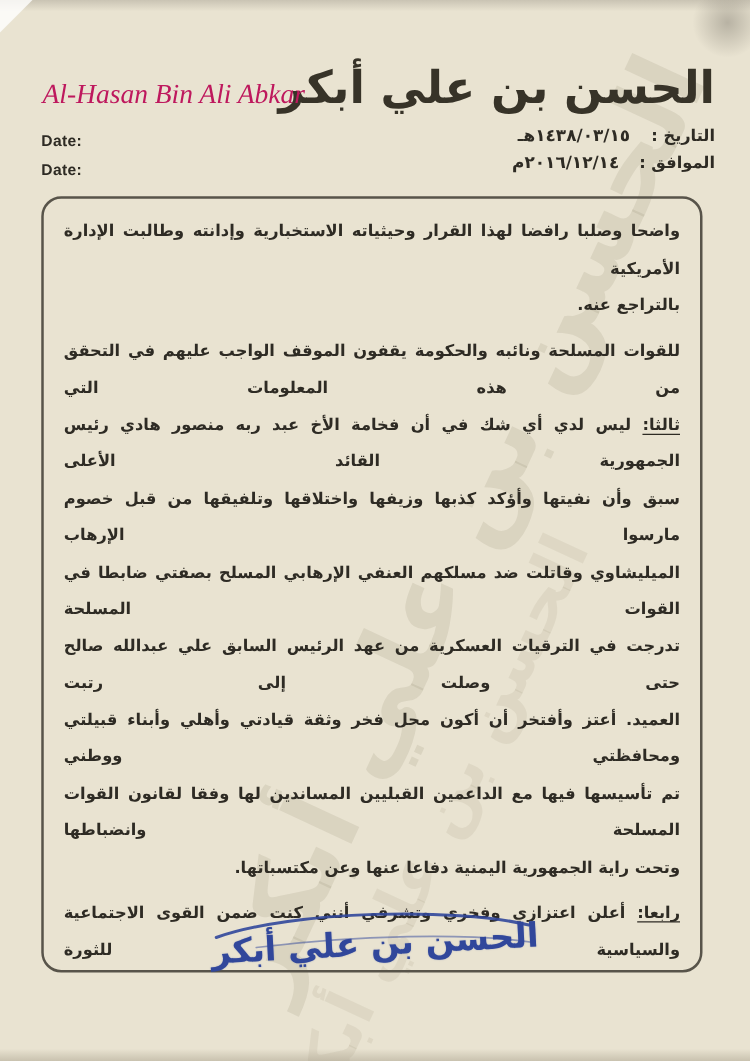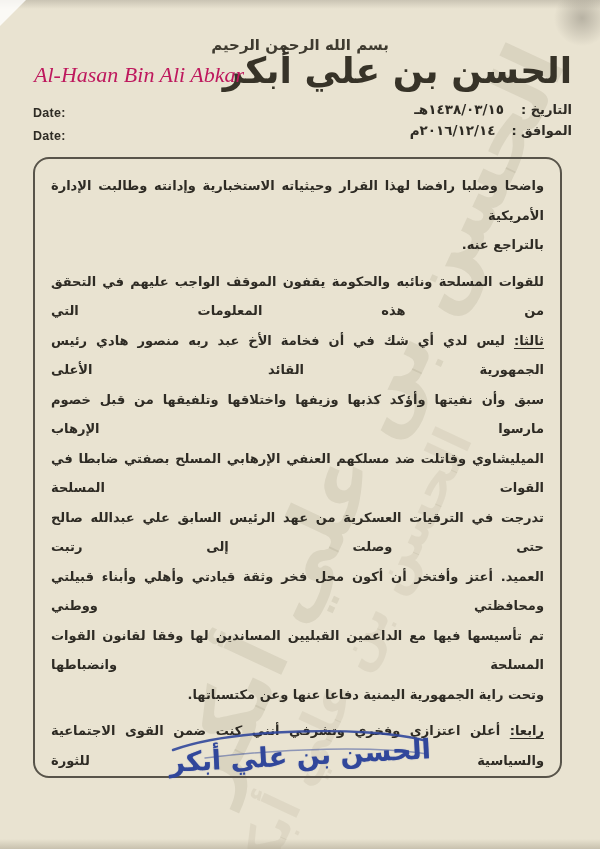--- a/index.html
+++ b/index.html
@@ -111,21 +111,20 @@
 
 <div id="page">
 
   <div class="edge-top"></div>
   <div class="corner-wedge"></div>
   <div class="corner-smudge"></div>
 
   <div class="watermark">الحسن بن علي أبكر</div>
   <div class="watermark echo">الحسن بن علي أبكر</div>
 
-  <div class="basmala">بسم الله الرحمن الرحيم</div>
 
   <div class="name-arabic">الحسن بن علي أبكر</div>
 
   <div class="name-english">Al-Hasan Bin Ali Abkar</div>
 
   <div class="dates">
     <div class="date-row">
       <span class="date-label">التاريخ :</span>
       <span class="date-value">١٤٣٨/٠٣/١٥هـ</span>
     </div>

